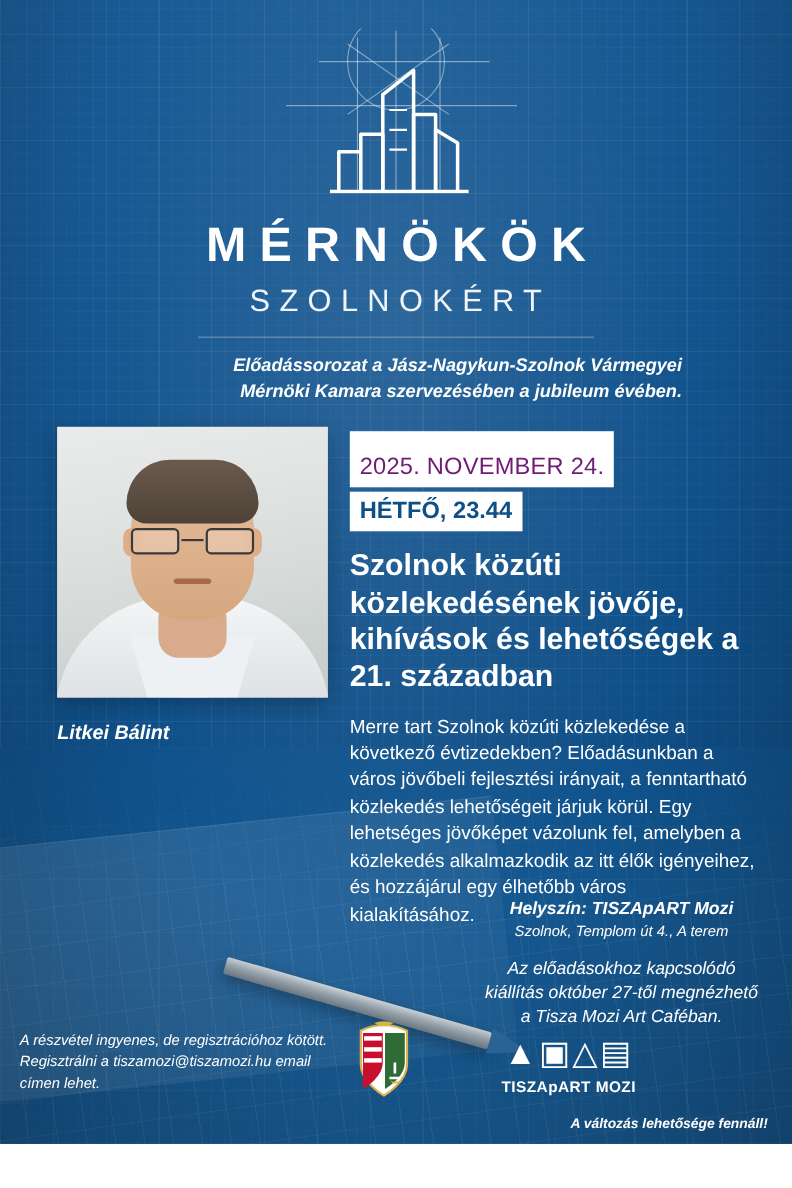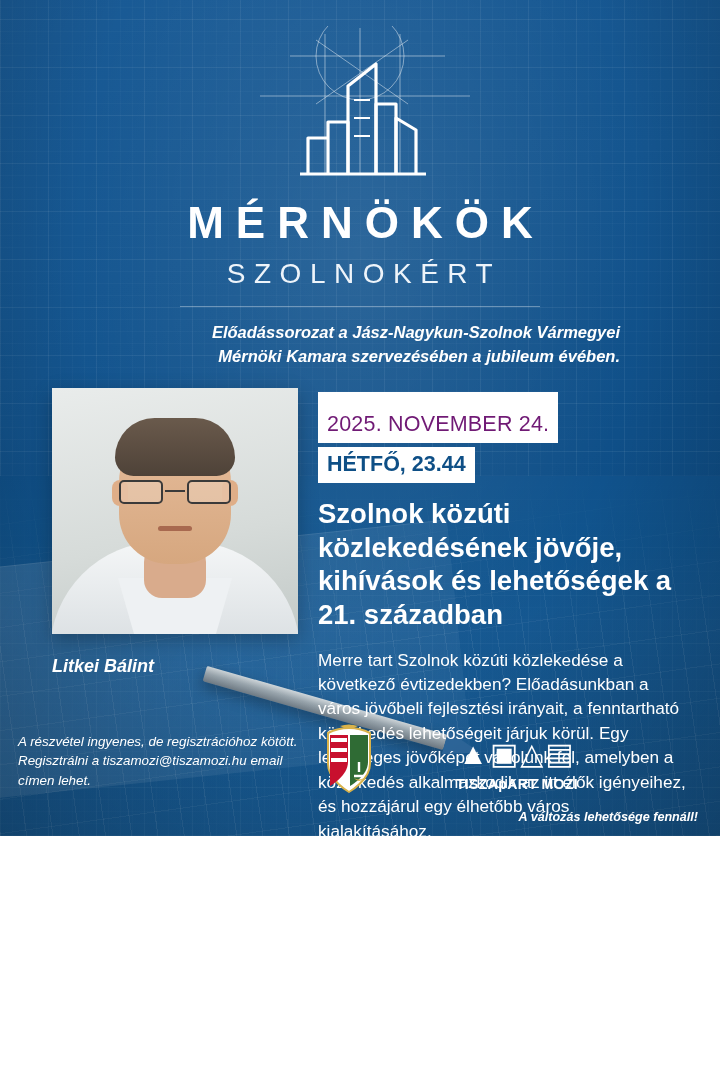--- a/index.html
+++ b/index.html
@@ -3,21 +3,21 @@
 <meta charset="utf-8">
 <style>
   * { box-sizing: border-box; margin: 0; padding: 0; }
   html, body {
     width: 720px; height: 1080px;
     font-family: "Liberation Sans", sans-serif;
     overflow: hidden;
   }
   .poster {
     position: relative;
-    width: 720px; height: 836px;
+    width: 720px; height: 1040px;
     background: linear-gradient(160deg, #1a5b96 0%, #14558f 35%, #0f4f88 60%, #0d4a80 100%);
     overflow: hidden;
   }
   
   .blueprint-grid {
     position: absolute; inset: 0;
     background-image:
       repeating-linear-gradient(0deg, rgba(255,255,255,0.045) 0 1px, transparent 1px 48px),
       repeating-linear-gradient(90deg, rgba(255,255,255,0.045) 0 1px, transparent 1px 48px);
     pointer-events: none;
@@ -294,20 +294,25 @@
     <div>
       <span class="date-badge">2025. NOVEMBER 24.</span>
     </div>
     <div>
       <span class="badge-row2">HÉTFŐ, 23.44</span>
     </div>
     <div class="talk-title">Szolnok közúti közlekedésének jövője, kihívások és lehetőségek a 21. században</div>
     <div class="talk-body">Merre tart Szolnok közúti közlekedése a következő évtizedekben? Előadásunkban a város jövőbeli fejlesztési irányait, a fenntartható közlekedés lehetőségeit járjuk körül. Egy lehetséges jövőképet vázolunk fel, amelyben a közlekedés alkalmazkodik az itt élők igényeihez, és hozzájárul egy élhetőbb város kialakításához.</div>
   </div>
 
+  <div class="venue">
+    <div class="venue-line1">Helyszín: TISZApART Mozi</div>
+    <div class="venue-line2">Szolnok, Templom út 4., A terem</div>
+    <div class="venue-note">Az előadásokhoz kapcsolódó kiállítás október 27-től megnézhető a Tisza Mozi Art Caféban.</div>
+  </div>
 
   <div class="footer">
     <div class="footer-bar"></div>
 
     <div class="footer-text">A részvétel ingyenes, de regisztrációhoz kötött. Regisztrálni a tiszamozi@tiszamozi.hu email címen lehet.</div>
 
     <svg class="coat" viewBox="0 0 62 72">
       <path d="M31 4 C20 4 10 9 10 9 L10 40 C10 56 31 68 31 68 C31 68 52 56 52 40 L52 9 C52 9 42 4 31 4 Z" fill="#ffffff" stroke="#d9b24a" stroke-width="2"></path>
       <path d="M12 11 L30 11 L30 38 C30 52 12 62 12 62 Z" fill="#c8102e"></path>
       <g fill="#ffffff">

